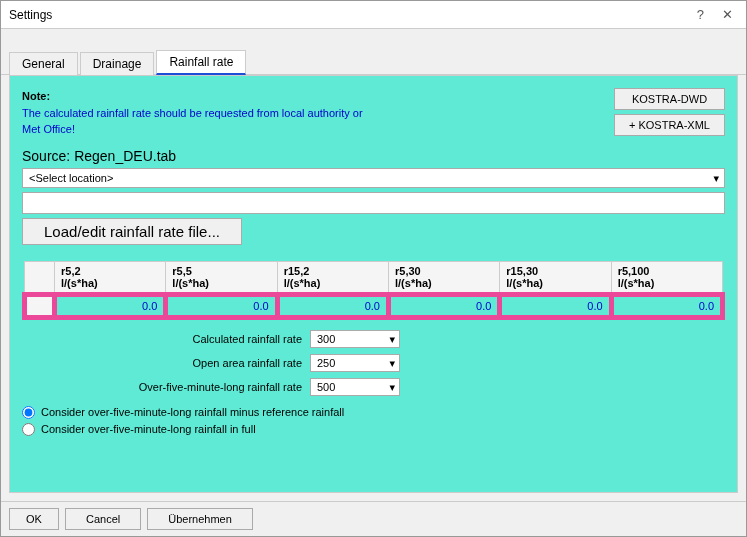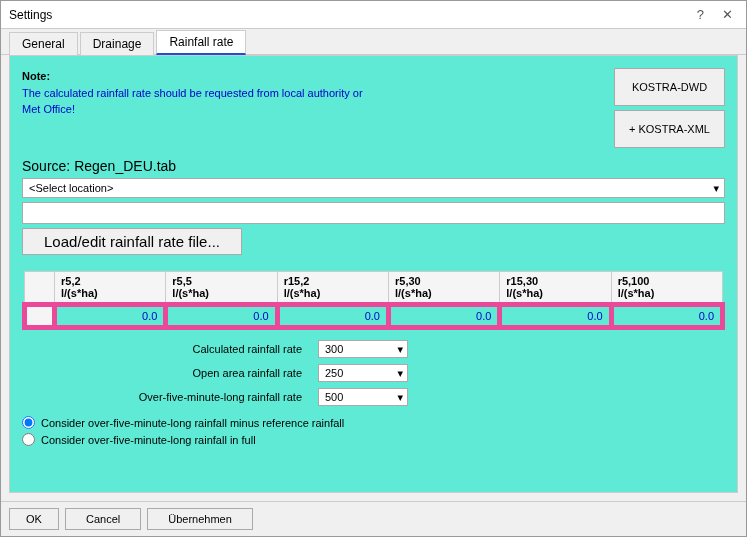--- a/index.html
+++ b/index.html
@@ -46,21 +46,21 @@
       border: none;
       cursor: pointer;
       font-size: 13px;
       color: #555;
       padding: 1px 5px;
     }
 
     .tabs {
       display: flex;
       align-items: flex-end;
-      padding: 0 8px 0 8px;
+      padding: 20px 8px 0 8px;
       background: #f0f0f0;
       border-bottom: 1px solid #ccc;
     }
     .tab {
       padding: 4px 12px;
       background: #f0f0f0;
       border: 1px solid #ccc;
       border-bottom: none;
       cursor: pointer;
       font-size: 12px;
@@ -97,21 +97,21 @@
     }
     .note-text span { color: #0000cc; }
     .right-buttons {
       display: flex;
       flex-direction: column;
       gap: 4px;
     }
     .btn {
       background: #f0f0f0;
       border: 1px solid #aaa;
-      padding: 12px 14px;
+      padding: 4px 14px;
       font-size: 11px;
       cursor: pointer;
       white-space: nowrap;
     }
 
     .source-label {
       font-size: 14px;
       margin-bottom: 4px;
     }
     .select-box {
@@ -200,21 +200,20 @@
     }
     .param-label {
       font-size: 11px;
       text-align: right;
       width: 220px;
       flex-shrink: 0;
     }
     .param-select-wrapper {
       position: relative;
       width: 90px;
-      margin-left: 8px;
     }
     .param-select {
       width: 100%;
       padding: 2px 20px 2px 6px;
       font-size: 11px;
       border: 1px solid #aaa;
       background: #fff;
       appearance: none;
       -webkit-appearance: none;
     }

